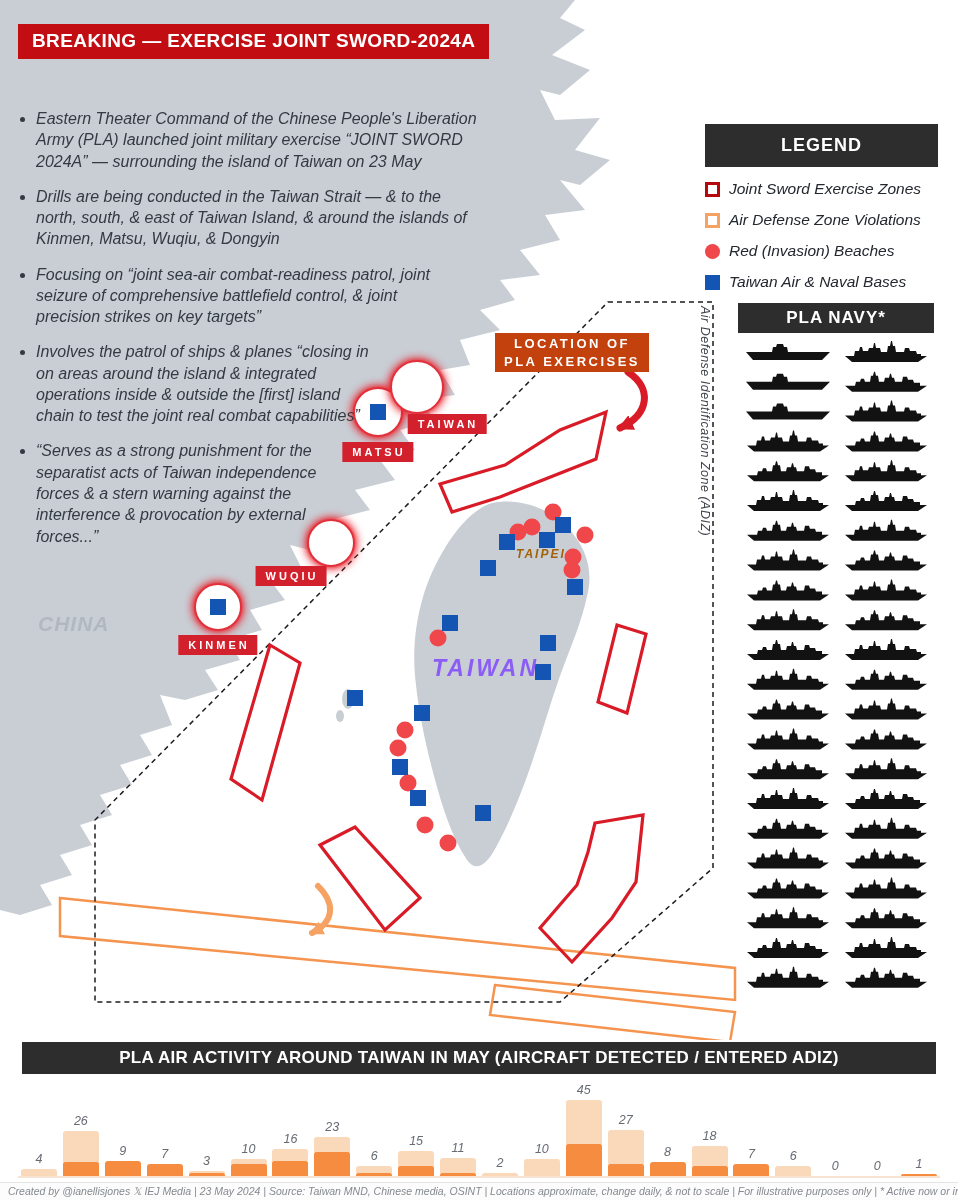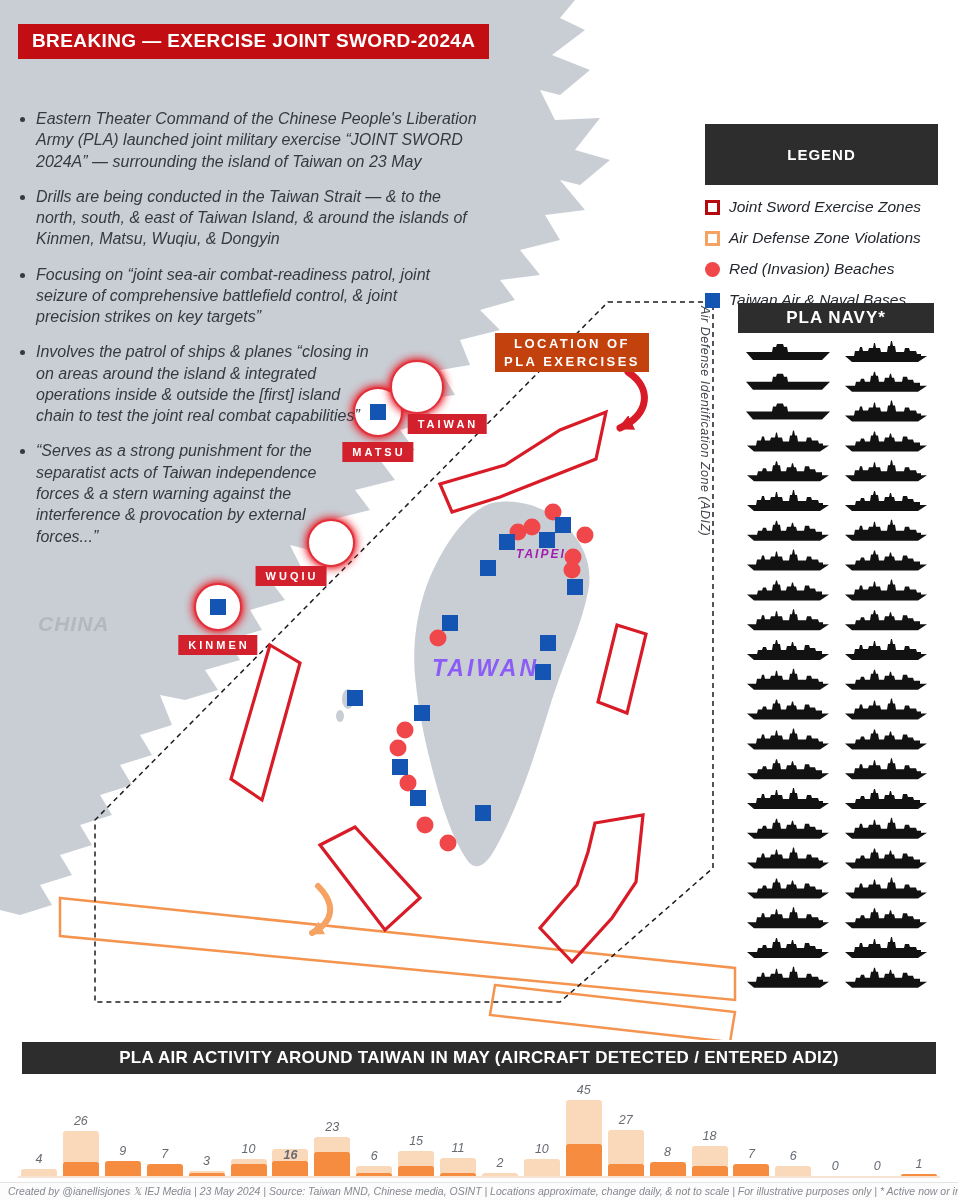--- a/index.html
+++ b/index.html
@@ -26,39 +26,39 @@
 
   
   .logo{position:absolute;left:536px;top:128px;width:168px;text-align:center;color:#2F2F33;}
   .logo .word{font-size:70px;font-weight:800;letter-spacing:-3px;line-height:1;}
   .logo .handle{margin-top:8px;font-size:11px;font-weight:bold;letter-spacing:2.5px;}
   .logo .handle .xg{color:#A7ACB3;}
   .logo .site{margin-top:3px;font-size:10px;font-weight:bold;letter-spacing:2.5px;color:#3a3f45;}
 
   
   .legend{position:absolute;left:705px;top:124px;width:233px;}
-  .legend .hdr{background:#2D2D2D;color:#fff;font-weight:bold;font-size:15px;
-               letter-spacing:1px;text-align:center;padding:22px 0;}
+  .legend .hdr{background:#2D2D2D;color:#fff;font-weight:bold;font-size:18px;
+               letter-spacing:1px;text-align:center;padding:11px 0;}
   .legend .row{display:flex;align-items:center;gap:9px;margin-top:13px;}
   .legend .ic{width:15px;height:15px;flex:0 0 15px;}
   .legend .ic.open-square{background:#fff;border:3.5px solid currentColor;}
   .legend .ic.filled-circle{border-radius:50%;background:currentColor;}
   .legend .ic.filled-square{background:currentColor;}
   .legend .lbl{font-style:italic;font-size:15.5px;color:#23272e;white-space:nowrap;}
 
   
   .navyhdr{position:absolute;left:738px;top:303px;width:196px;background:#2D2D2D;color:#fff;
            font-weight:bold;font-size:17px;letter-spacing:1px;text-align:center;padding:5px 0;}
   #ships-svg{position:absolute;left:738px;top:338px;}
 
   
   .maplabel{position:absolute;font-weight:bold;font-style:italic;white-space:nowrap;}
   .lbl-china{left:38px;top:612px;font-size:21px;color:#B2B8C0;letter-spacing:1px;}
   .lbl-taiwan{left:432px;top:655px;font-size:23px;color:#8b5cf6;letter-spacing:3px;}
-  .lbl-taipei{left:516px;top:547px;font-size:12px;color:#a21caf;letter-spacing:2px;}
+  .lbl-taipei{left:516px;top:547px;font-size:12px;color:#a16207;letter-spacing:2px;}
   .lbl-adiz{left:712px;top:306px;transform:rotate(90deg);transform-origin:0 0;
             font-style:italic;font-weight:normal;font-size:12.5px;color:#3f444b;letter-spacing:.5px;}
 
   .island-label{position:absolute;transform:translate(-50%,-50%);background:#D2202C;color:#fff;
                 font-weight:bold;font-size:11px;letter-spacing:3px;padding:4px 8px 4px 10px;white-space:nowrap;}
   .callout{position:absolute;color:#fff;font-weight:bold;text-align:center;white-space:nowrap;}
   .callout .ln{padding:3px 9px;}
   .callout-red{left:495px;top:333px;background:#c2410c;font-size:13px;letter-spacing:2.5px;}
   .callout-orange{left:62px;top:849px;background:#F5944F;font-size:11.5px;letter-spacing:2.5px;}
 
@@ -308,21 +308,21 @@
         <div class="bar-label" style="bottom: 8px;">3</div>
       </div>
       <div class="bar-slot" style="left: 212.5px;">
         <div class="bar-seg bar-dark" style="bottom: 0px; height: 12px;"></div>
         <div class="bar-seg bar-light" style="bottom: 12px; height: 5px;"></div>
         <div class="bar-label" style="bottom: 20px;">10</div>
       </div>
       <div class="bar-slot" style="left: 254.409px;">
         <div class="bar-seg bar-dark" style="bottom: 0px; height: 15px;"></div>
         <div class="bar-seg bar-light" style="bottom: 15px; height: 12px;"></div>
-        <div class="bar-label" style="bottom: 14px; font-weight: bold;">16</div>
+        <div class="bar-label" style="bottom: 30px;">16</div>
       </div>
       <div class="bar-slot" style="left: 296.318px;">
         <div class="bar-seg bar-dark" style="bottom: 0px; height: 24px;"></div>
         <div class="bar-seg bar-light" style="bottom: 24px; height: 15px;"></div>
         <div class="bar-label" style="bottom: 42px;">23</div>
       </div>
       <div class="bar-slot" style="left: 338.227px;">
         <div class="bar-seg bar-dark" style="bottom: 0px; height: 3px;"></div>
         <div class="bar-seg bar-light" style="bottom: 3px; height: 7px;"></div>
         <div class="bar-label" style="bottom: 13px;">6</div>

